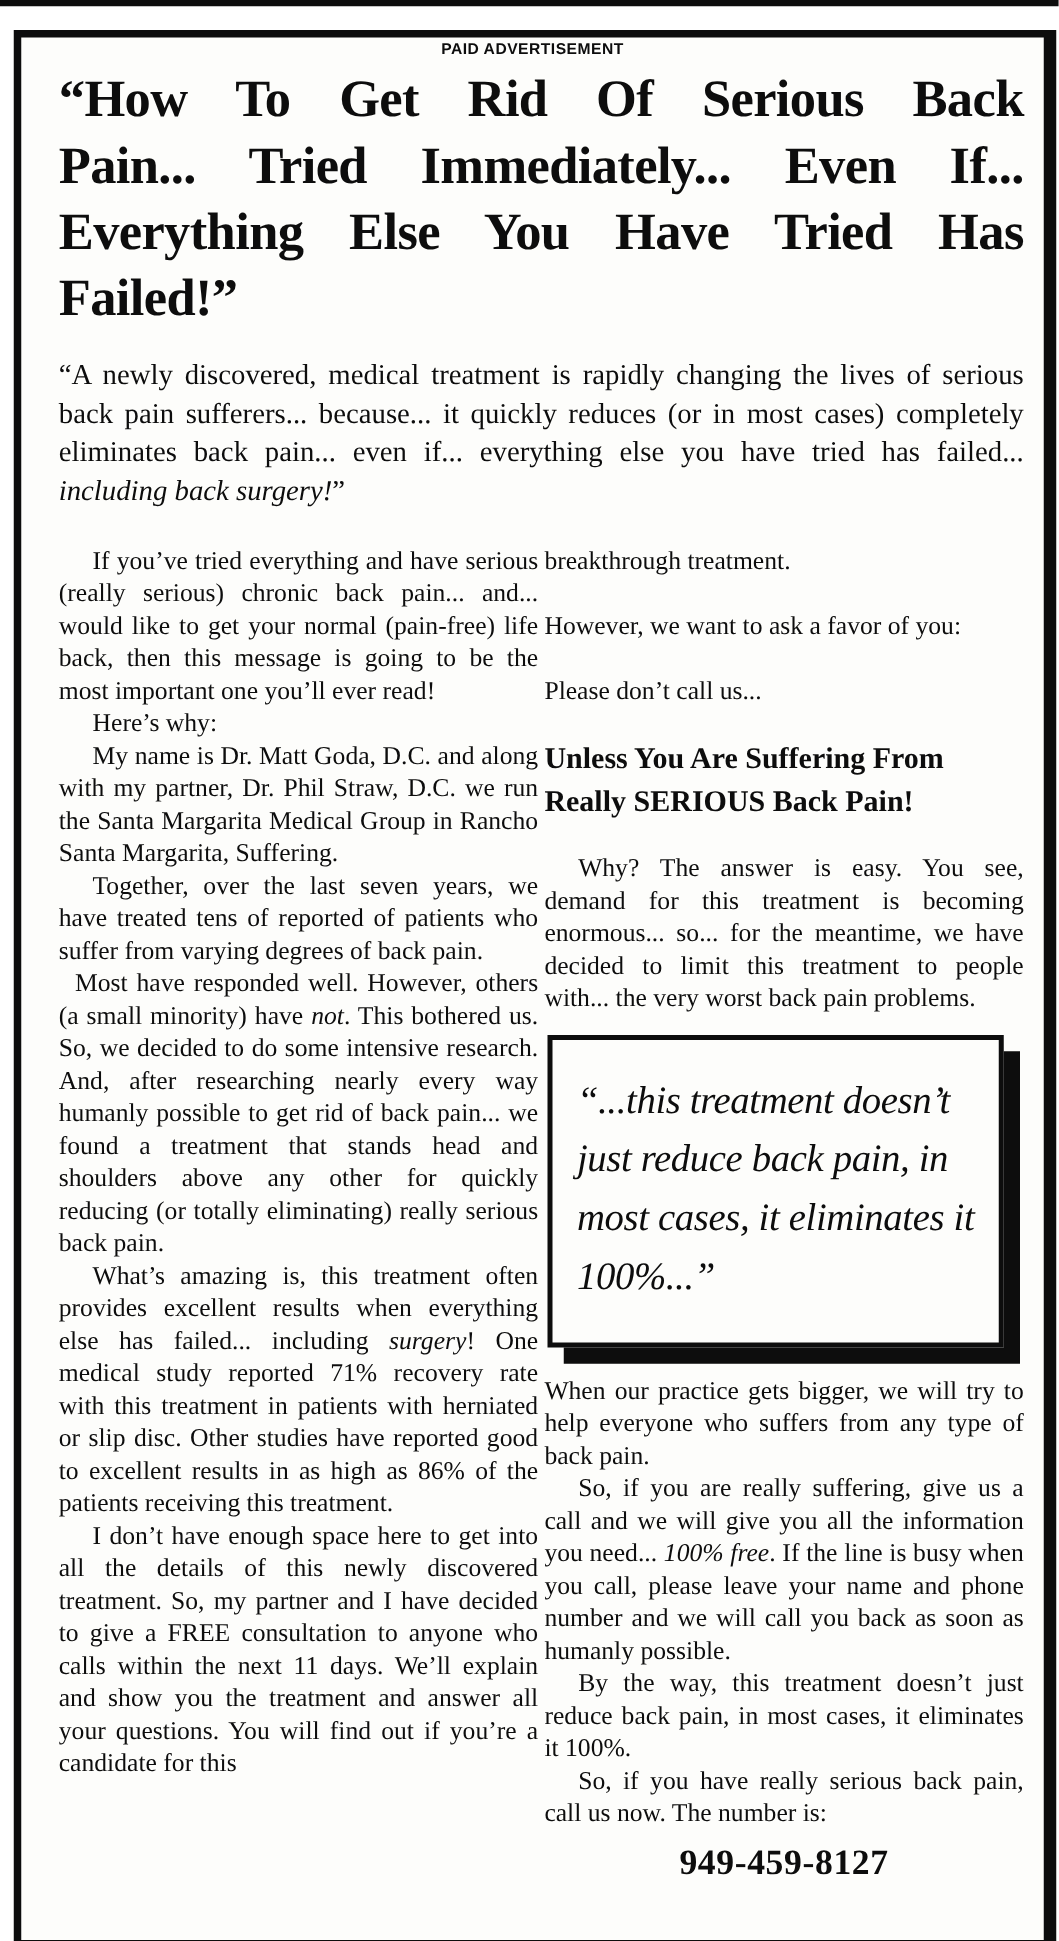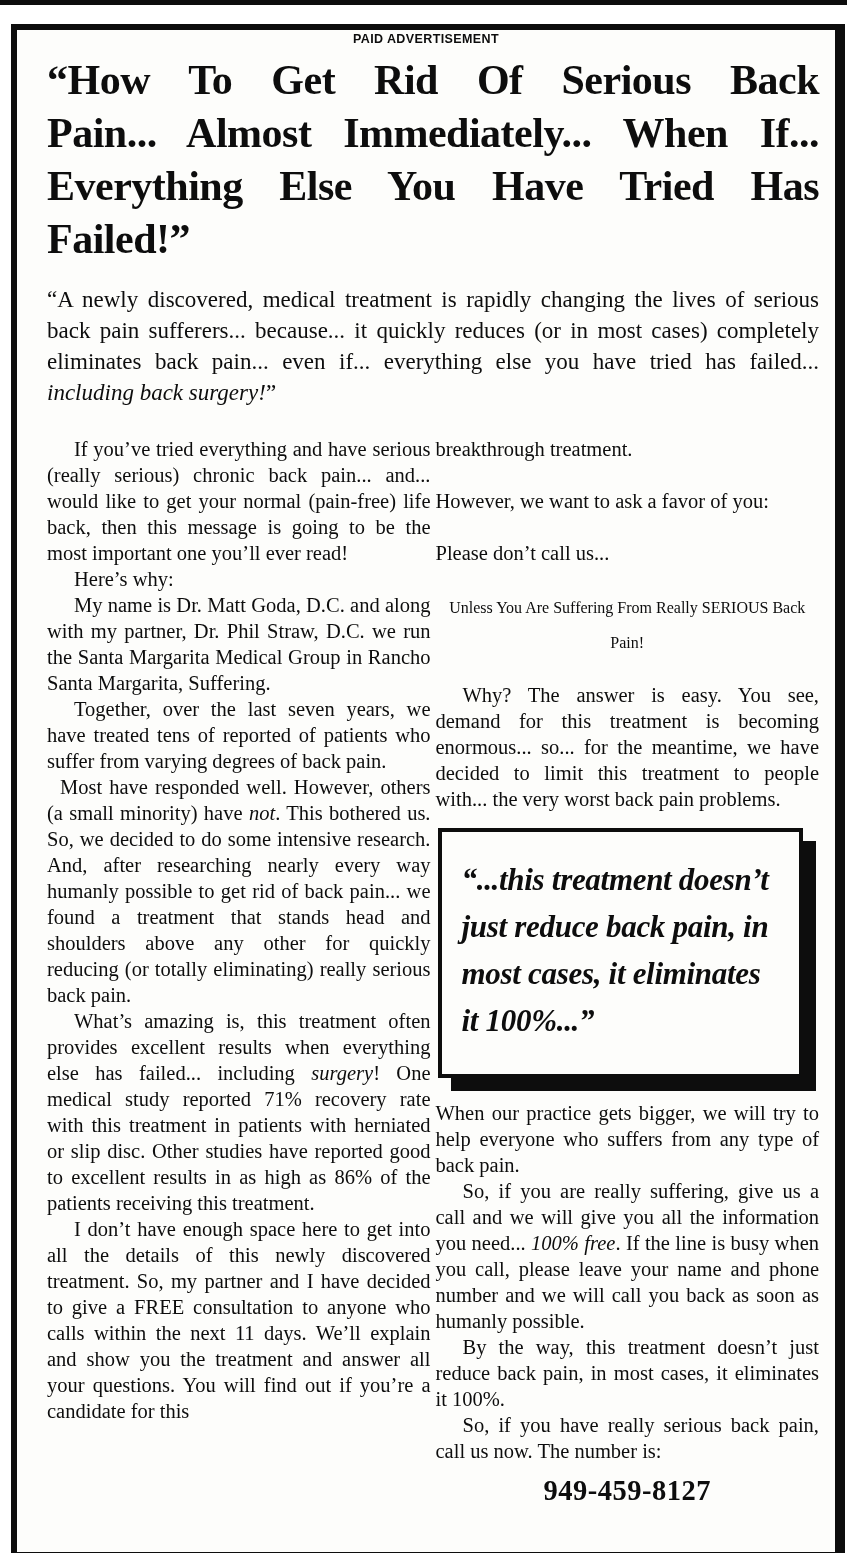--- a/index.html
+++ b/index.html
@@ -77,36 +77,36 @@
     font-size: 20.5px;
     line-height: 26px;
     text-align: justify;
   }
   .body-p { margin: 0; }
   .body-p.ind2 { text-indent: 27px; }
   .body-p.ind1 { text-indent: 13px; }
   .body-p.gap { margin-top: 26px; }
   .col-heading {
     margin: 24px 0 22px 0;
-    text-align: center;
-    font-size: 16px;
+    text-align: left;
+    font-size: 24px;
     line-height: 35px;
-    font-weight: normal;
+    font-weight: bold;
   }
   .quote-box {
     margin: 16px 16px 22px 2px;
     border: 4px solid #0d0d0d;
     box-shadow: 13px 13px 0 0 #0d0d0d;
     background: #fdfdfb;
     padding: 24px 18px 30px 20px;
   }
   .quote-text {
     font-size: 31px;
     line-height: 47px;
-    font-weight: bold;
+    font-weight: normal;
     font-style: italic;
     text-align: left;
     letter-spacing: -0.3px;
   }
   .phone-number {
     margin-top: 14px;
     text-align: center;
     font-weight: bold;
     font-size: 28.5px;
     letter-spacing: 0.5px;
@@ -117,21 +117,21 @@
 <body>
 
 <div class="top-rule"></div>
 
 <div class="ad-frame">
   <div class="masthead">PAID ADVERTISEMENT</div>
 
   <div class="content">
     <div class="headline" id="headline">
         <div class="headline-line">“How To Get Rid Of Serious Back</div>
-        <div class="headline-line">Pain... Almost Immediately... When If...</div>
+        <div class="headline-line">Pain... Tried Immediately... Even If...</div>
         <div class="headline-line">Everything Else You Have Tried Has</div>
         <div class="headline-line last">Failed!”</div>
       </div>
 
     <div class="subheadline" id="subheadline"><span>“A newly discovered, medical treatment is rapidly changing the lives of serious back pain sufferers... because... it quickly reduces (or in most cases) completely eliminates back pain... even if... everything else you have tried has failed... </span><i>including back surgery!</i><span>”</span></div>
 
     <div class="columns">
       <div class="col" id="left-col">
           <p class="body-p ind2"><span>If you’ve tried everything and have serious (really serious) chronic back pain... and... would like to get your normal (pain-free) life back, then this message is going to be the most important one you’ll ever read!</span></p>
           <p class="body-p ind2"><span>Here’s why:</span></p>

